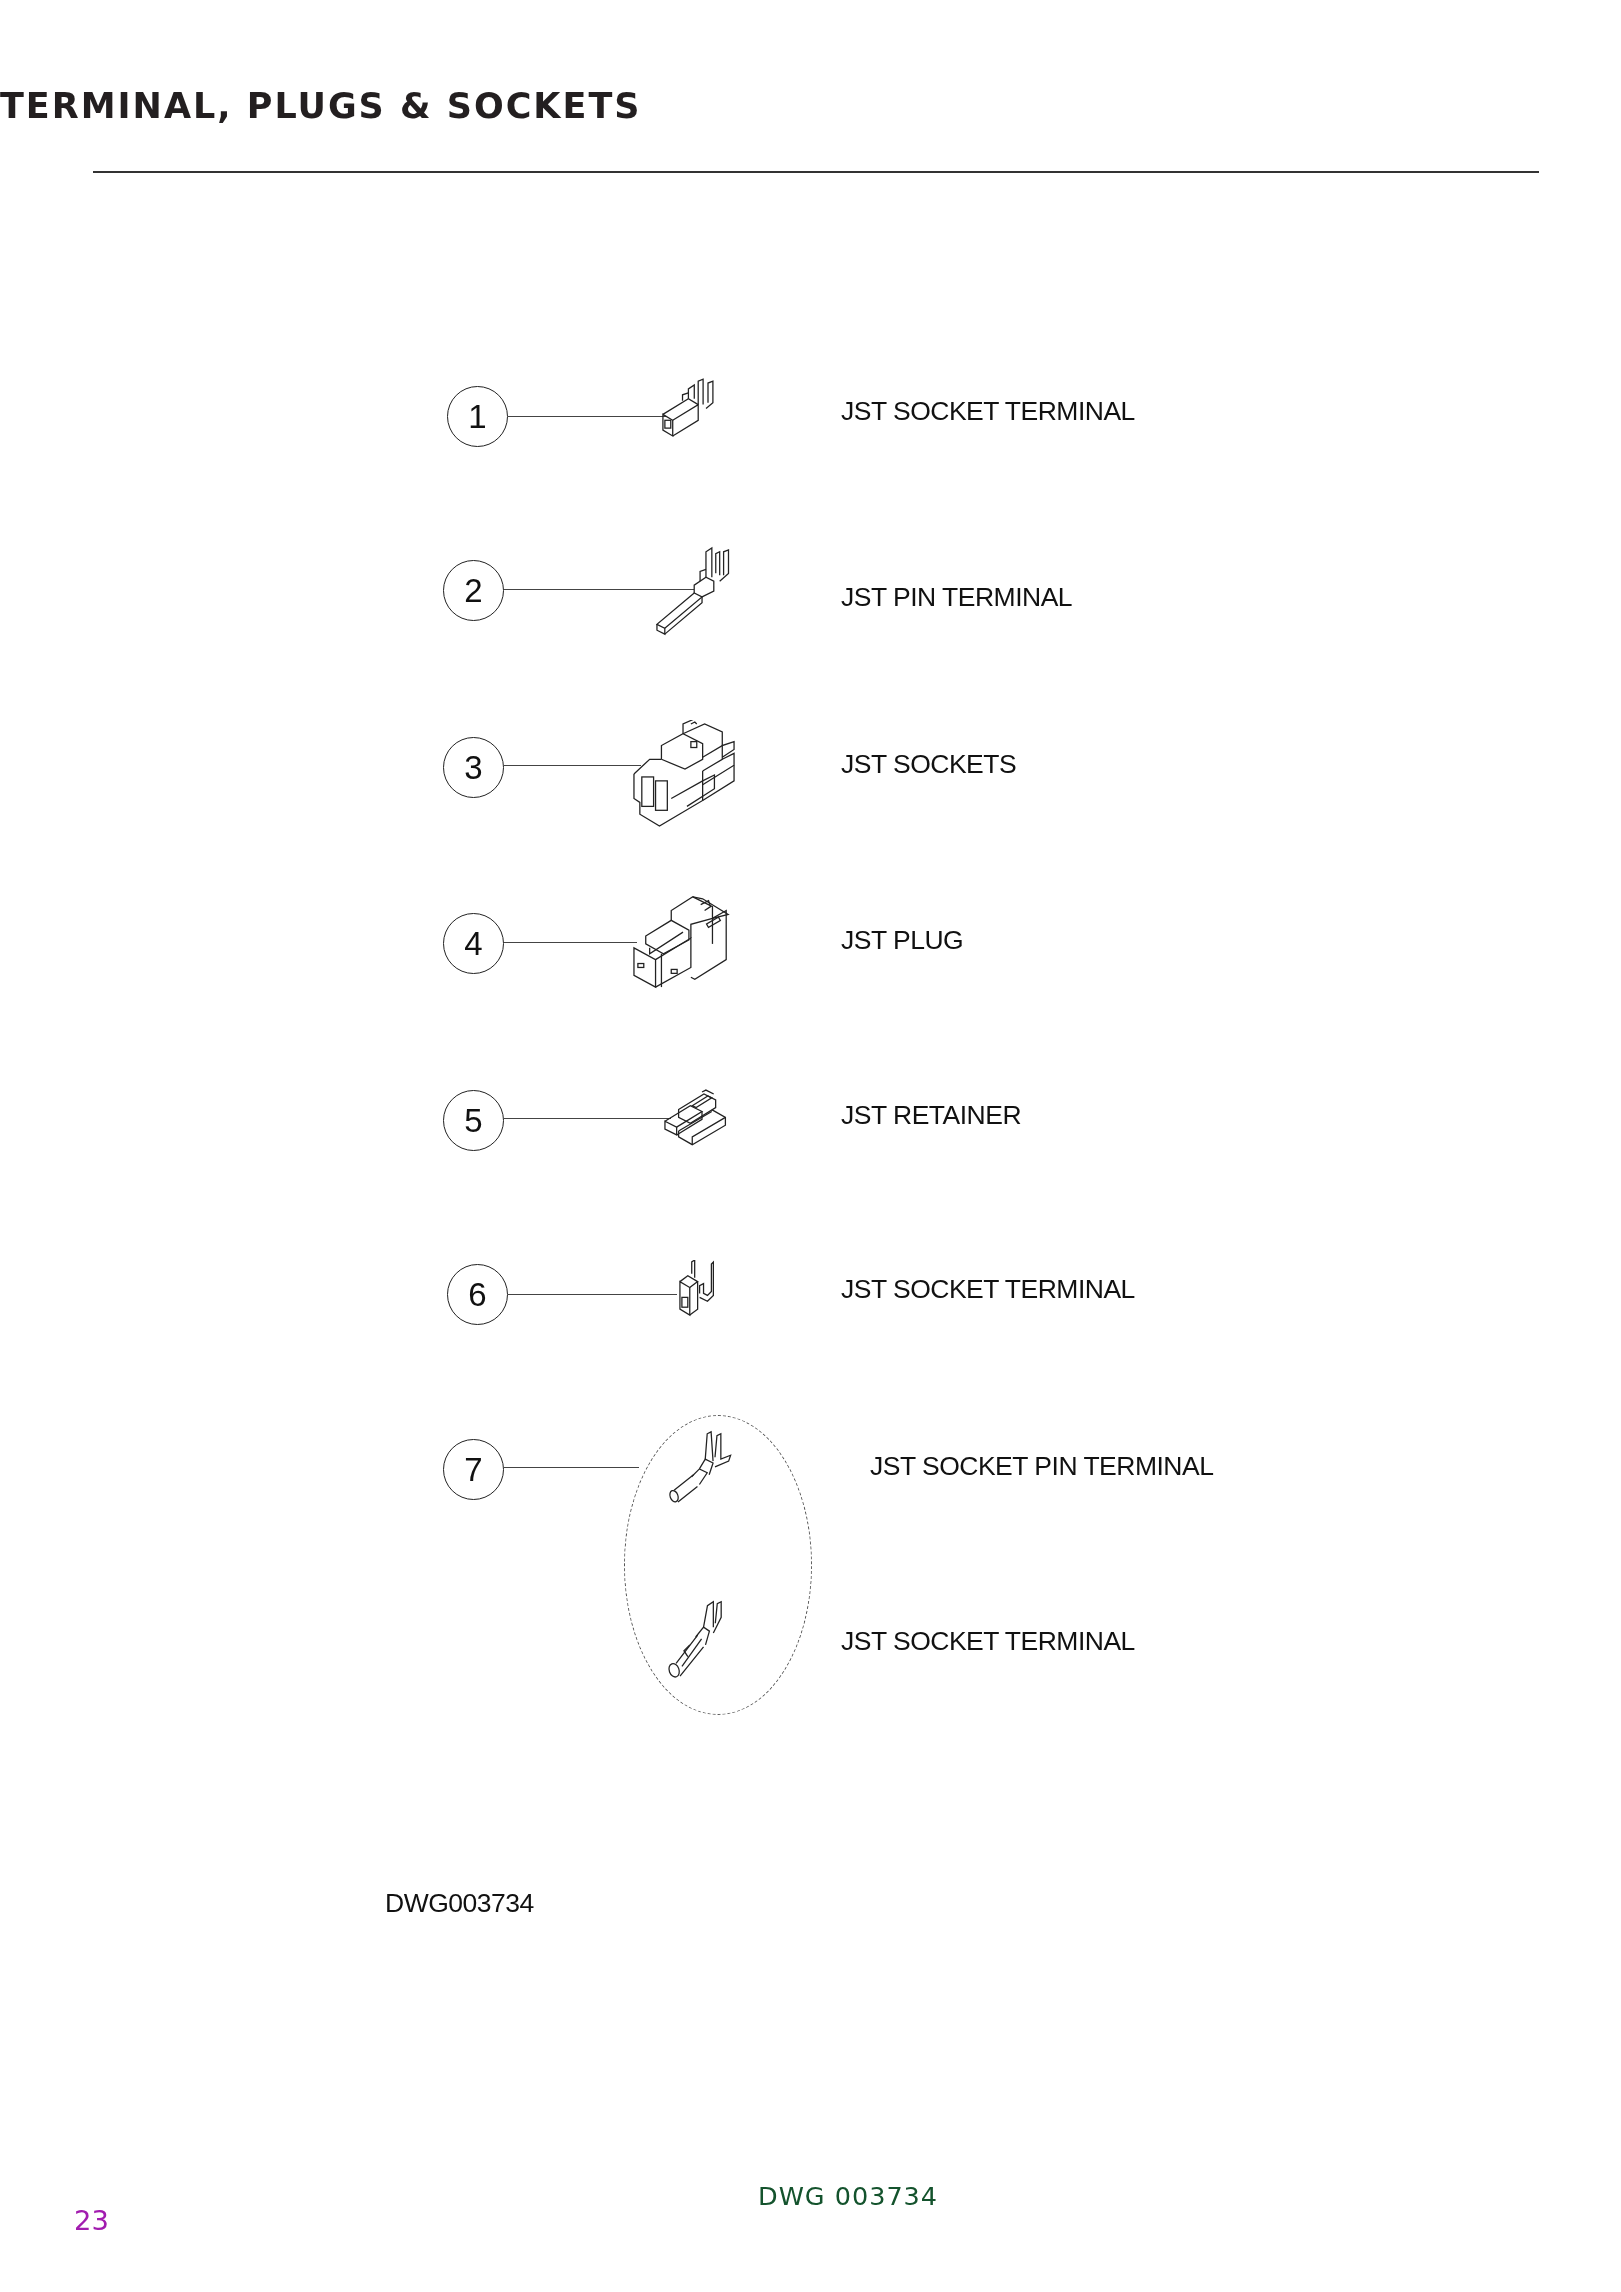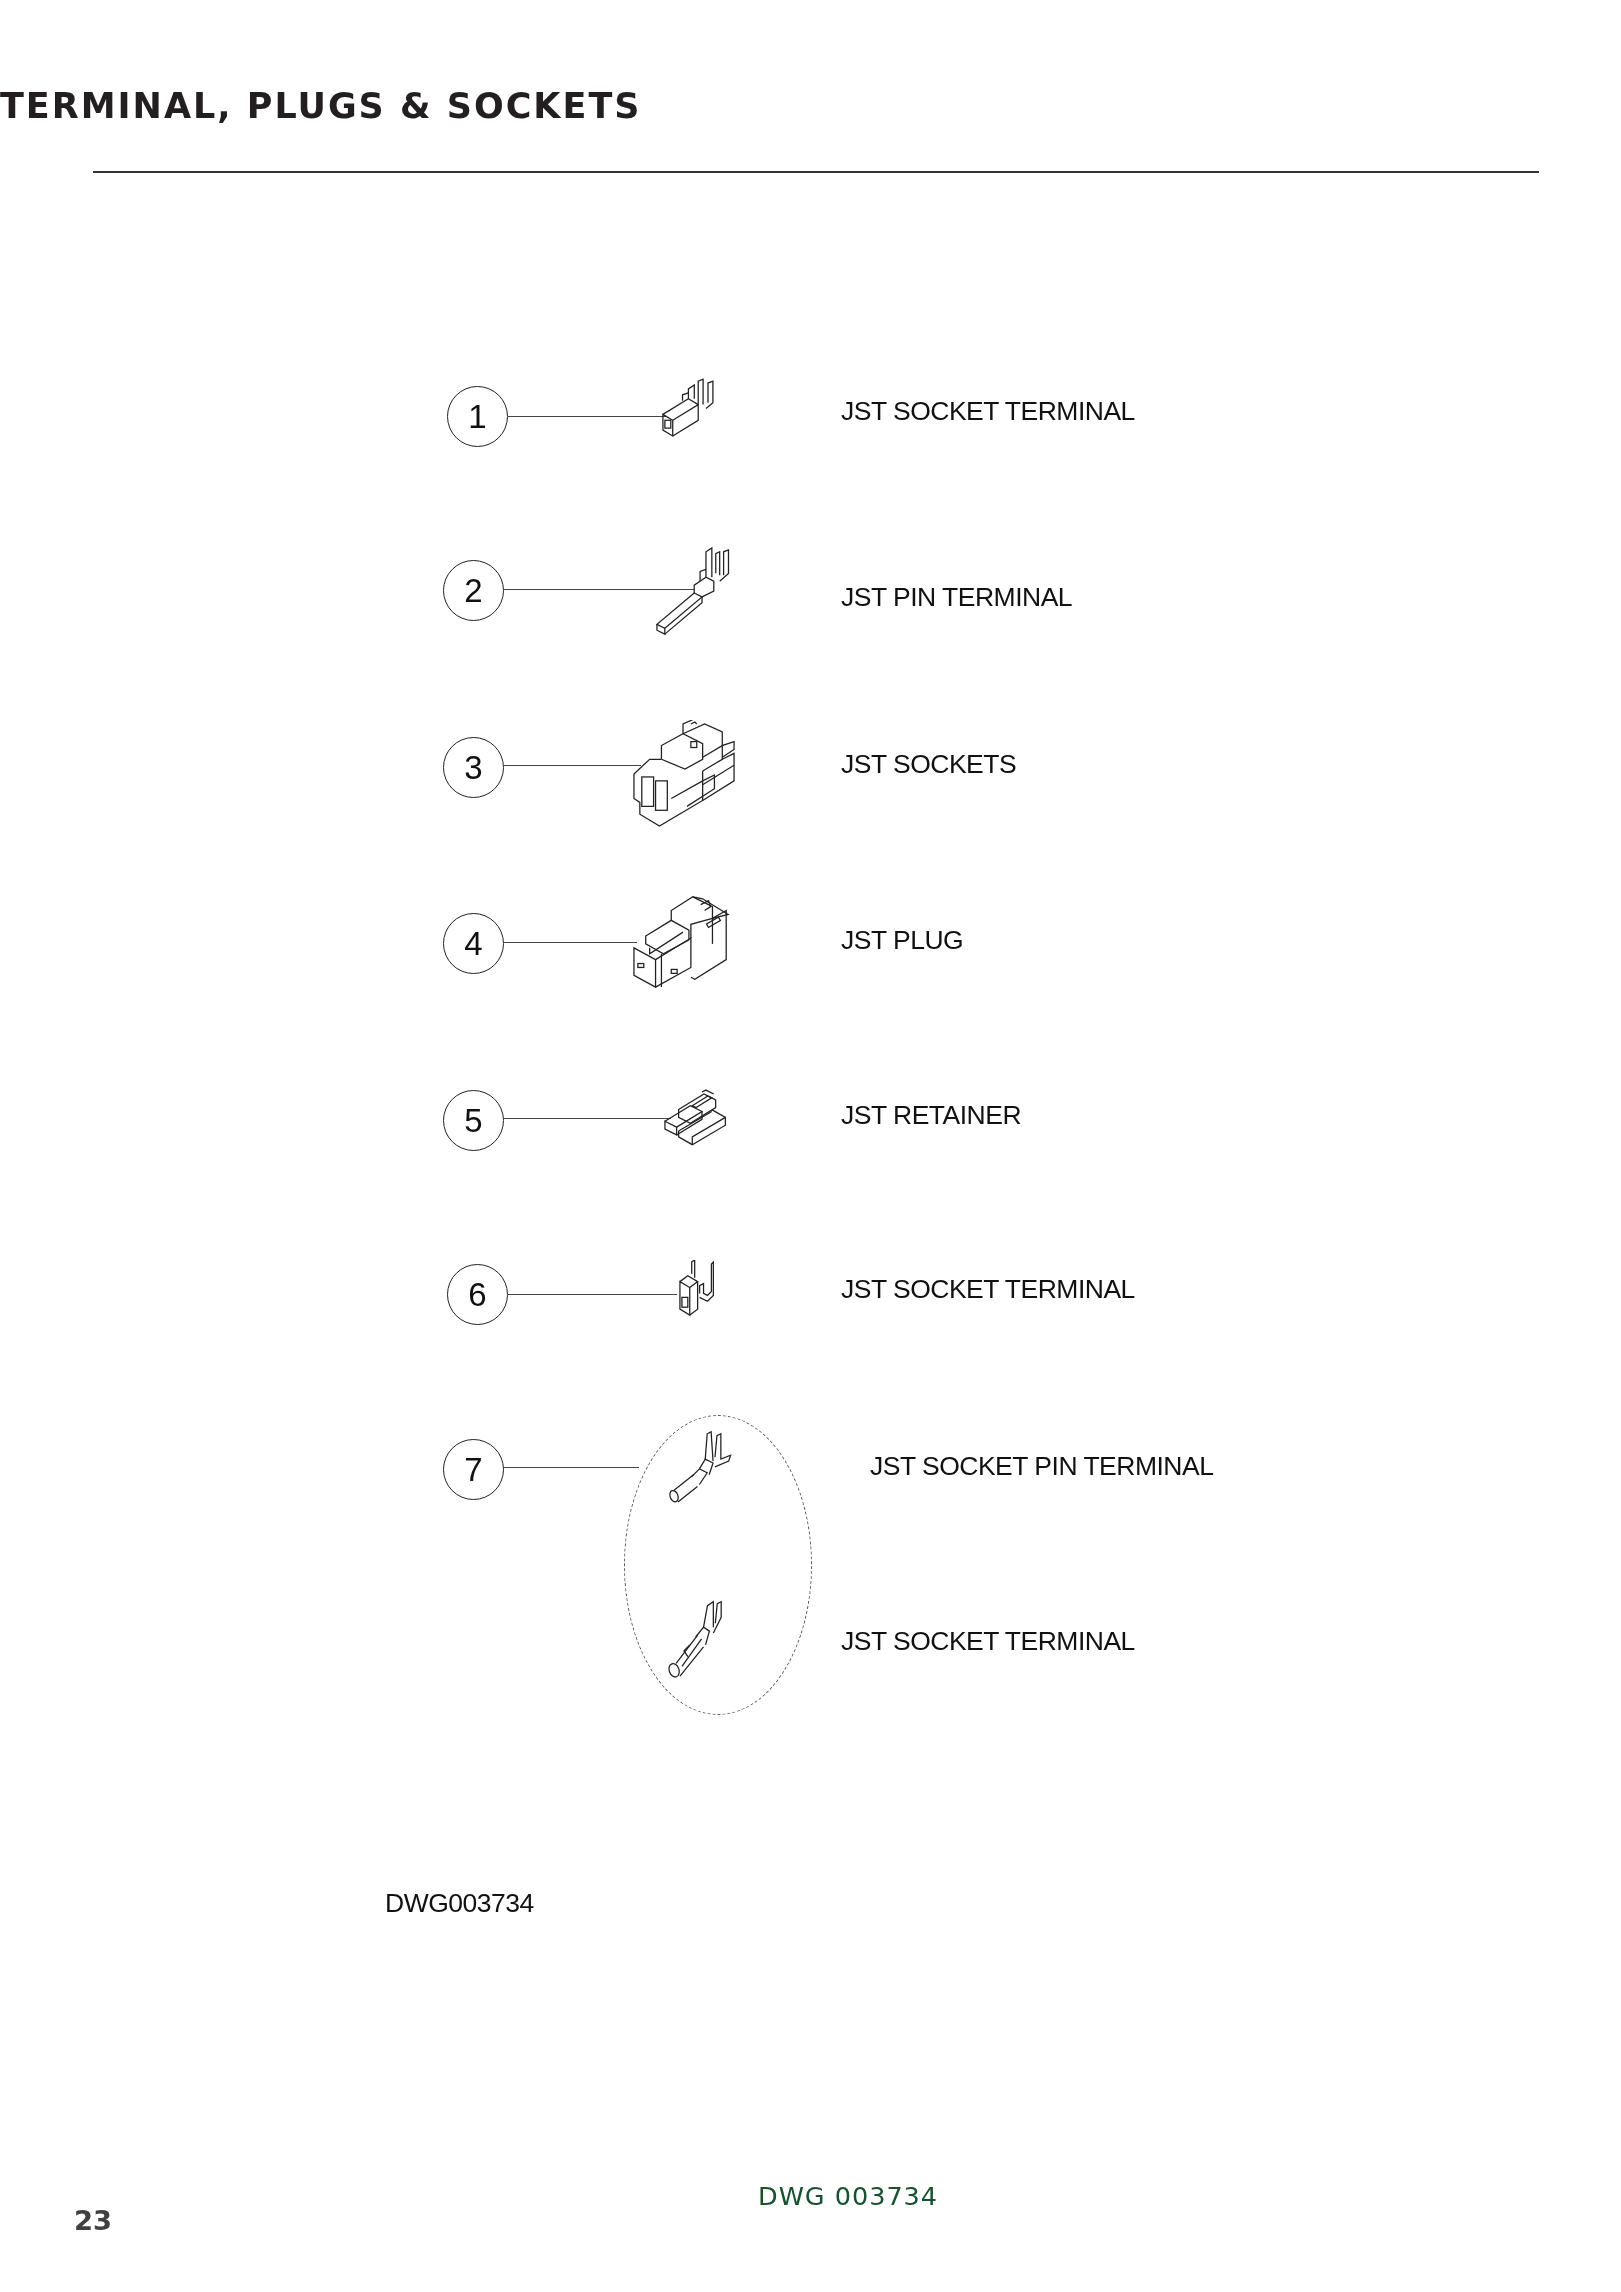--- a/index.html
+++ b/index.html
@@ -17,21 +17,21 @@
   .leader { position: absolute; height: 0; border-top: 1.6px solid #444; }
   .label { position: absolute; left: 841px; font-family: "Liberation Sans", sans-serif;
            font-size: 26.5px; color: #111; letter-spacing: -0.5px; white-space: nowrap; }
   .part { position: absolute; }
   .part svg { display: block; }
   .dwg-ref { position: absolute; top: 1888px; left: 385px; font-size: 26.5px;
              letter-spacing: -0.5px; color: #111; }
   .footer-dwg { position: absolute; top: 2181px; left: 758px; font-family: "DejaVu Sans", sans-serif;
                 font-size: 25.5px; letter-spacing: 1px; color: #14532d; }
   .page-num { position: absolute; top: 2205px; left: 74px; font-family: "DejaVu Sans", sans-serif;
-              font-weight: bold; font-size: 27.4px; color: #404040; }
+              font-weight: normal; font-size: 27.4px; color: #a21caf; }
   .group-ellipse { position: absolute; left: 624px; top: 1415px; width: 188px; height: 300px;
                    border: 1.6px dashed #555; border-radius: 50%; box-sizing: border-box; }
 </style>
 </head>
 <body>
 
 <div class="title">TERMINAL, PLUGS &amp; SOCKETS</div>
 <div class="rule"></div>
 
 <div class="callout" style="left:447px; top:386px;">1</div>

